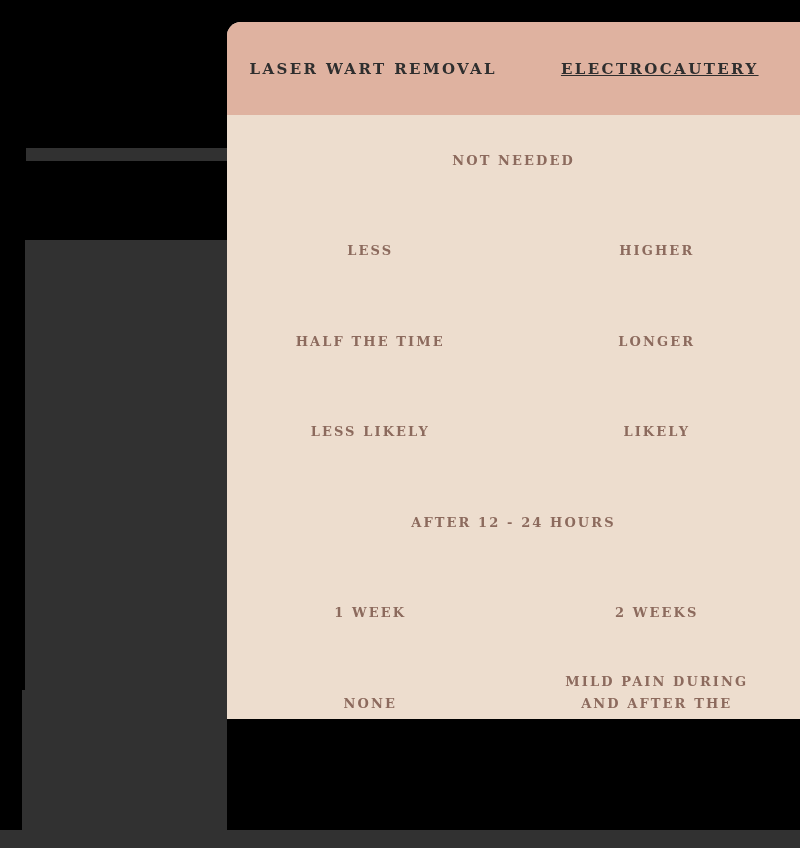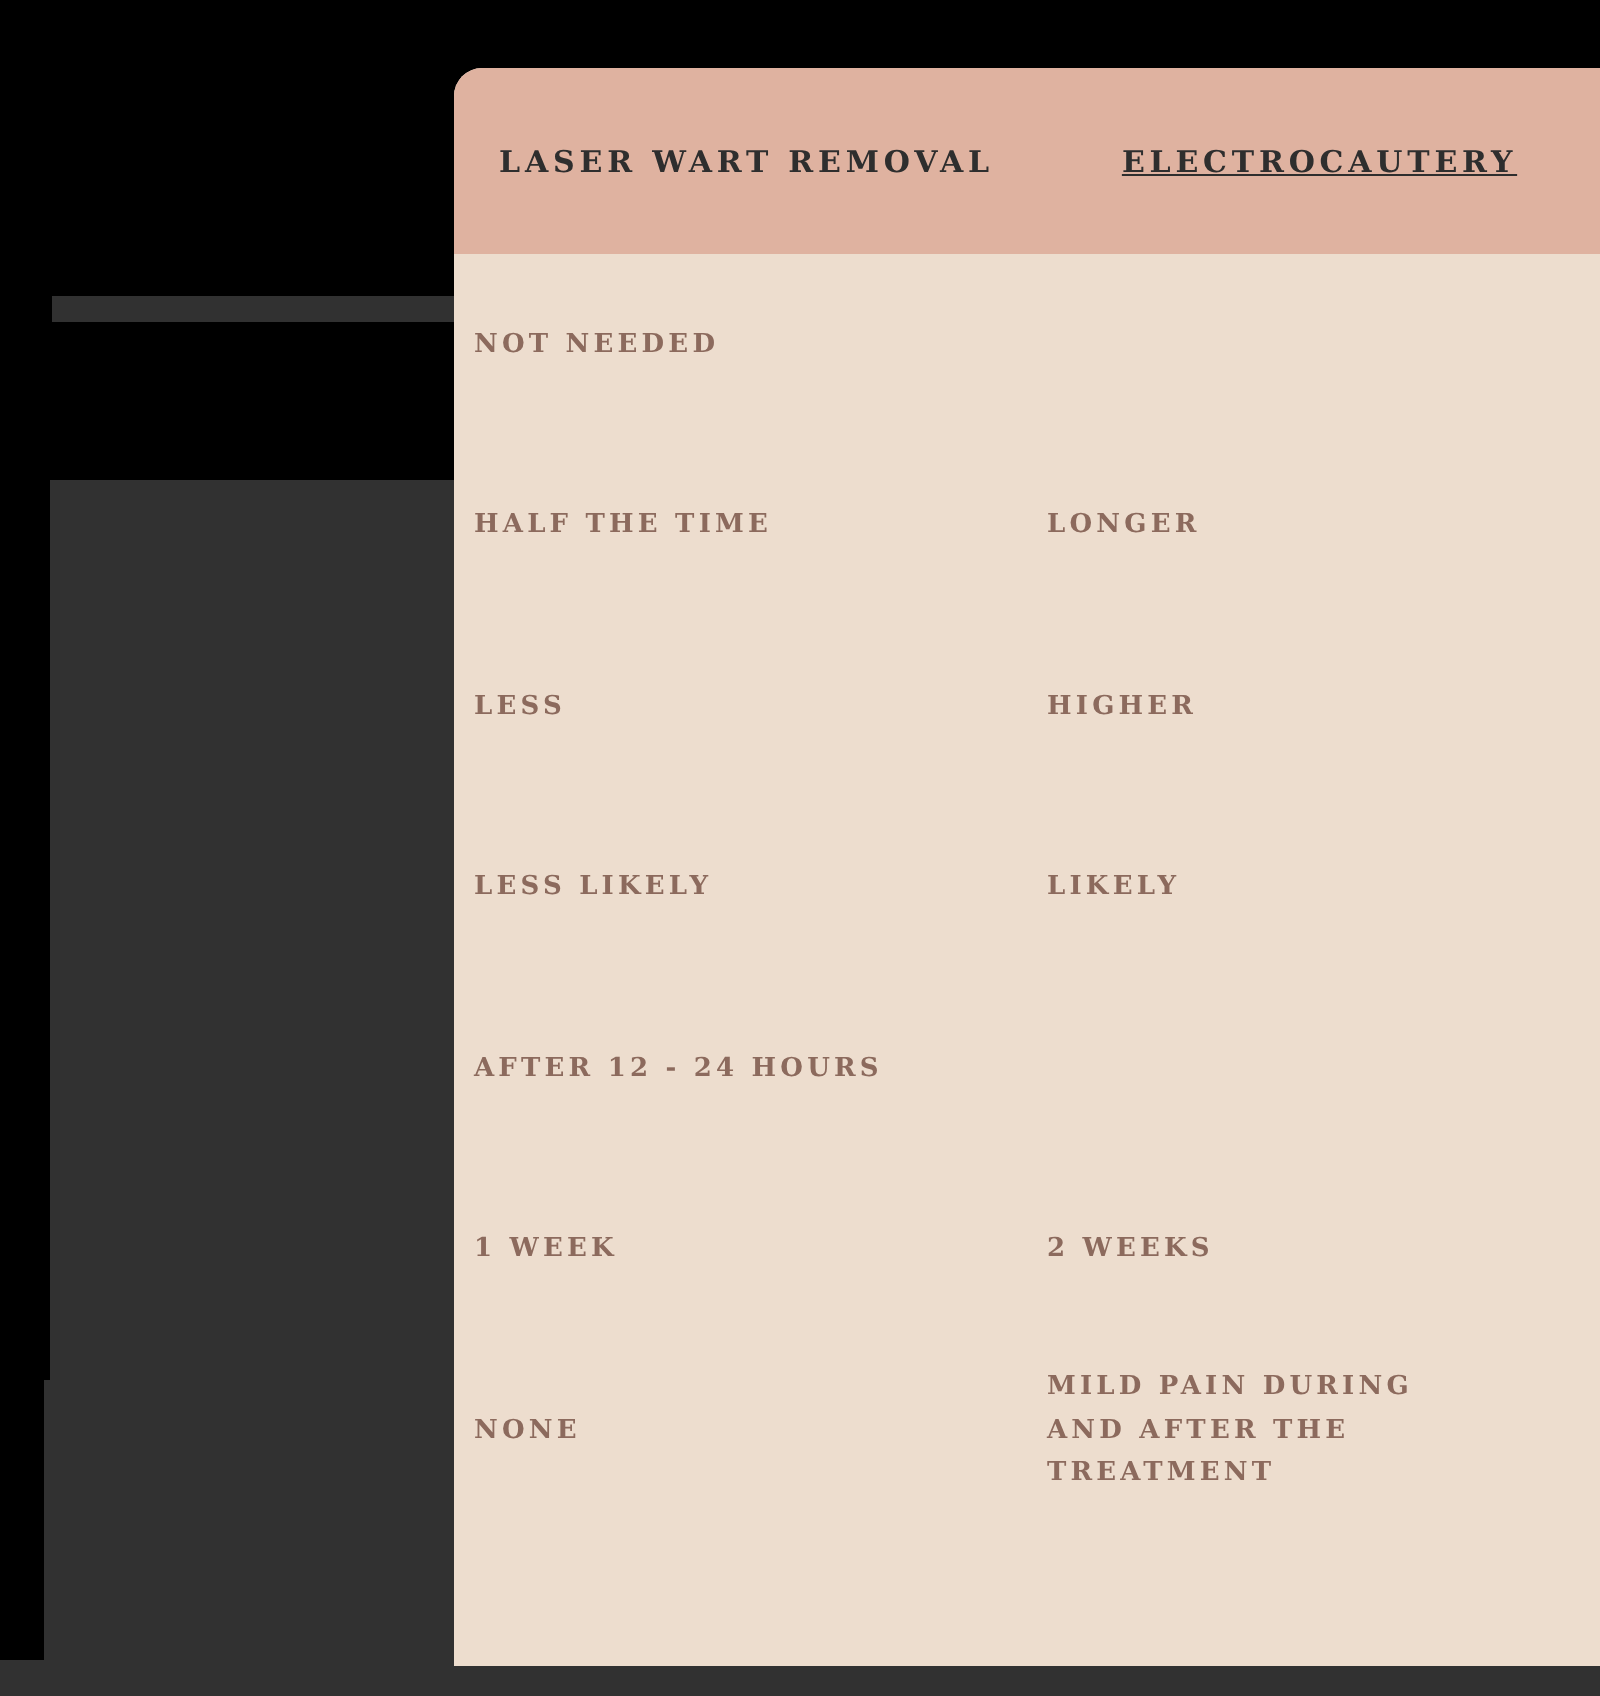--- a/index.html
+++ b/index.html
@@ -62,23 +62,23 @@
     top: 836px;
     width: 26px;
     height: 12px;
     background: #313131;
   }
 
   
   .table-card {
     position: absolute;
     left: 227px;
-    top: 34px;
+    top: 22px;
     width: 573px;
-    height: 799px;
+    height: 697px;
     background: #EDDDCE;
     border-top-left-radius: 14px;
     overflow: hidden;
   }
 
   .table-header {
     position: relative;
     height: 93px;
     background: #DFB2A0;
     display: flex;
@@ -108,20 +108,21 @@
   }
 
   .row {
     display: flex;
     align-items: center;
     height: 90.5px;
   }
 
   .cell {
     flex: 1 1 0;
+    text-align: center;
     font-family: "DejaVu Serif", serif;
     font-size: 13px;
     font-weight: 700;
     letter-spacing: 2.1px;
     color: #8C6A5D;
     text-transform: uppercase;
     line-height: 1.65;
     white-space: pre-line;
     padding: 0 10px;
     box-sizing: border-box;
@@ -149,27 +150,27 @@
       </div>
     </div>
 
     <div class="table-body">
 
       <div class="row">
         <div class="cell">NOT NEEDED</div>
       </div>
 
       <div class="row">
-        <div class="cell">HALF THE TIME</div>
-        <div class="cell">LONGER</div>
+        <div class="cell">LESS</div>
+        <div class="cell">HIGHER</div>
       </div>
 
       <div class="row">
-        <div class="cell">LESS</div>
-        <div class="cell">HIGHER</div>
+        <div class="cell">HALF THE TIME</div>
+        <div class="cell">LONGER</div>
       </div>
 
       <div class="row">
         <div class="cell">LESS LIKELY</div>
         <div class="cell">LIKELY</div>
       </div>
 
 
       <div class="row">
         <div class="cell">AFTER 12 - 24 HOURS</div>

